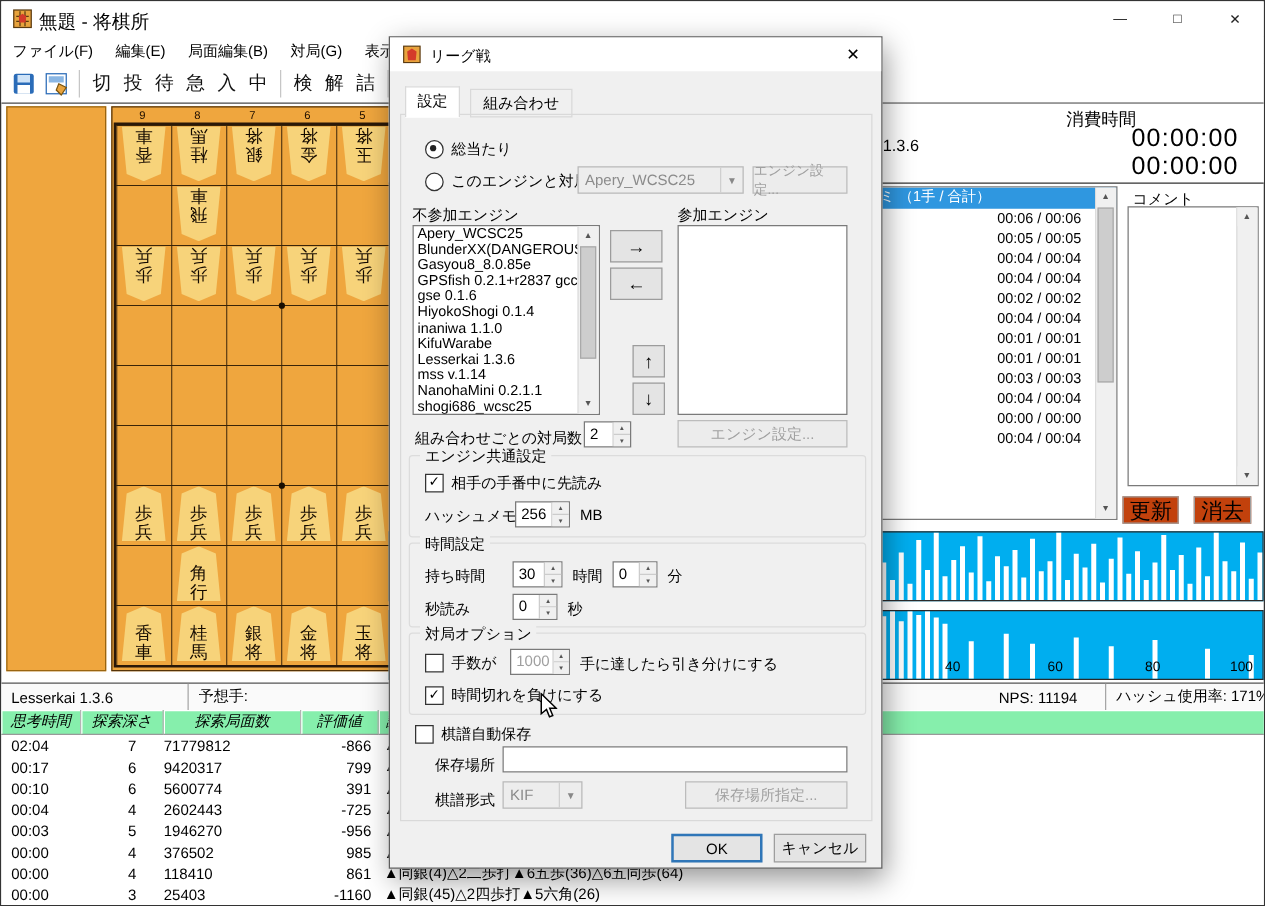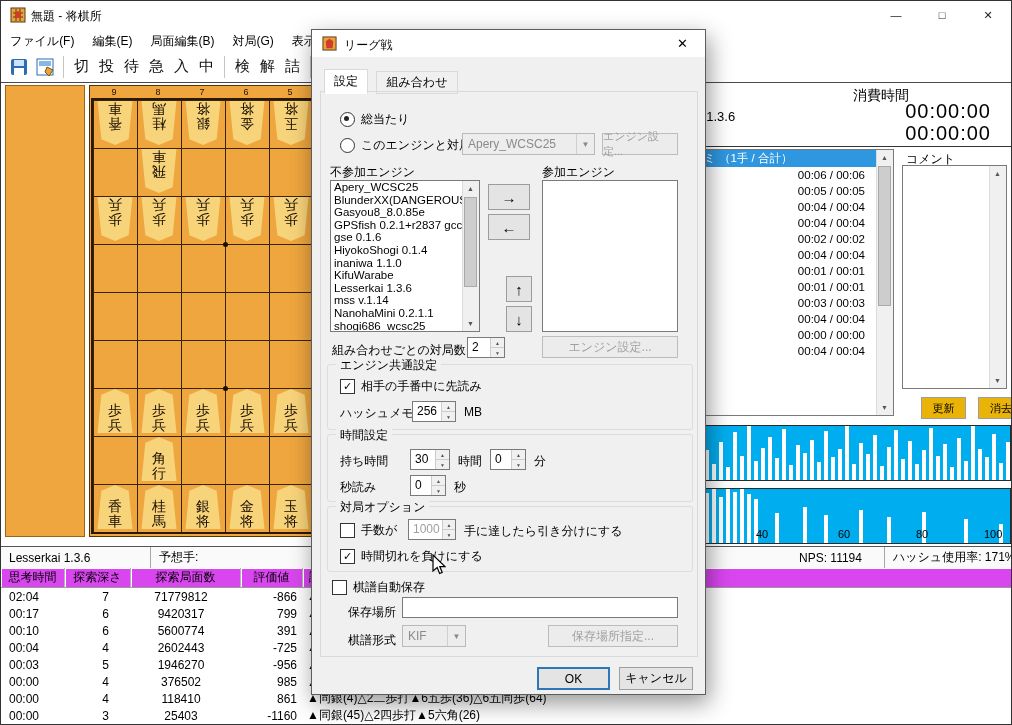--- a/index.html
+++ b/index.html
@@ -1,21 +1,21 @@
 <!DOCTYPE html>
 <html><head>
 <meta charset="utf-8">
 <style>
   html,body{margin:0;padding:0;background:#d8d8d8;}
   #app{position:relative;width:1012px;height:725px;background:#fff;
        font-family:"Liberation Sans","DejaVu Sans",sans-serif;overflow:hidden;
        border:1px solid #333;box-sizing:border-box;}
   
   .titlebar{position:absolute;left:0;top:0;right:0;height:28px;background:#fff;}
-  .tb-title{position:absolute;left:30px;top:7px;font-size:12px;color:#000;white-space:nowrap;}
+  .tb-title{position:absolute;left:30px;top:7px;font-size:15px;color:#000;white-space:nowrap;}
   .app-icon{position:absolute;left:9px;top:6px;width:16px;height:16px;}
   .win-btn{position:absolute;top:0;width:46px;height:28px;display:flex;align-items:center;justify-content:center;font-size:11px;color:#222;}
   #btn-min{right:92px}#btn-max{right:46px}#btn-close{right:0}
   .menubar{position:absolute;left:0;top:28px;right:0;height:22px;background:#fff;display:flex;font-size:12px;}
   .menu-item{padding:4px 9px;white-space:nowrap;}
   .toolbar{position:absolute;left:0;top:50px;right:0;height:32px;background:#fff;border-bottom:1px solid #4a4a4a;display:flex;align-items:center;padding-left:5px;box-sizing:border-box;}
   .tool-icon{width:26px;height:26px;display:flex;align-items:center;justify-content:center;}
   .tool-sep{width:1px;height:22px;background:#c6c6c6;margin:0 5px;}
   .tool-kanji{width:25px;height:26px;font-size:15px;display:flex;align-items:center;justify-content:center;color:#111;}
   .tool-play{width:26px;height:26px;font-size:9px;display:flex;align-items:center;justify-content:center;color:#222;letter-spacing:-1px;}
@@ -43,44 +43,44 @@
   #time1{top:17px}#time2{top:39px}
   .moves-list{position:absolute;left:395px;top:148px;width:498px;height:267px;background:#fff;border:1px solid #7a7a7a;box-sizing:border-box;overflow:hidden;}
   .mv-header{height:17px;background:#2f97e0;color:#fff;font-size:11.5px;line-height:17px;padding-left:307px;box-sizing:border-box;white-space:nowrap;}
   .move-row{height:16px;font-size:11.5px;line-height:16px;text-align:right;padding-right:28px;color:#000;}
   .vscroll{position:absolute;right:0;top:0;bottom:0;width:16px;background:#f0f0f0;border-left:1px solid #dcdcdc;}
   .vs-arrow{position:absolute;left:0;width:15px;height:15px;font-size:7px;color:#555;display:flex;align-items:center;justify-content:center;background:#f0f0f0;}
   .vs-up{top:0}.vs-down{bottom:0}
   .vs-thumb{position:absolute;left:1px;width:13px;background:#cdcdcd;border:1px solid #a9a9a9;box-sizing:border-box;}
   .comment-label{position:absolute;left:905px;top:150px;font-size:12px;color:#000;}
   .comment-box{position:absolute;left:901px;top:164px;width:105px;height:224px;background:#fff;border:1px solid #7a7a7a;box-sizing:border-box;}
-  .btn{position:absolute;background:#eab308;border:1px solid #9e9e9e;font-size:11px;display:flex;align-items:center;justify-content:center;box-sizing:border-box;color:#000;margin-left:23px;}
+  .btn{position:absolute;background:#c2410c;border:1px solid #9e9e9e;font-size:17px;display:flex;align-items:center;justify-content:center;box-sizing:border-box;color:#000;}
   
   .graph{position:absolute;left:310px;top:424px;width:700px;height:120px;}
   .gband{position:absolute;left:0;width:700px;height:56px;background:#00AEEF;border:1px solid #2a2a2a;box-sizing:border-box;display:flex;align-items:flex-end;column-gap:3px;padding-left:393px;overflow:hidden;}
   #band1{top:0}#band2{top:63px}
   .gbar{width:4px;background:#fff;flex-shrink:0;}
   .glabel{position:absolute;top:103px;font-size:11px;color:#000;}
   
   .status-strip{position:absolute;left:0;top:545px;width:1012px;height:22px;background:#fafafa;border-top:1px solid #555;font-size:12px;box-sizing:border-box;}
   .st-seg{position:absolute;top:0;height:21px;border-right:1px solid #a6a6a6;display:flex;align-items:center;padding-left:8px;box-sizing:border-box;white-space:nowrap;color:#000;}
   #seg-engine{left:0;width:150px}
   #seg-predict{left:150px;width:490px}
   #seg-nodes{left:640px;width:150px;padding-left:68px}
   #seg-nps{left:790px;width:94px}
   #seg-hash{left:884px;width:128px;border-right:none}
   
   .itable{position:absolute;left:0;top:567px;width:1012px;height:158px;background:#fff;font-size:12px;}
-  .it-header{display:flex;height:20px;background:#d946ef;}
+  .it-header{display:flex;height:20px;background:#86efac;font-style:italic;}
   .it-h{border-right:1px solid #b4b4b4;border-bottom:1px solid #999;box-shadow:inset 1px 1px 0 #fff;display:flex;align-items:center;justify-content:center;box-sizing:border-box;color:#000;}
   .it-row{display:flex;height:17px;align-items:center;color:#000;}
   .c1{width:64px}.c2{width:66px}.c3{width:110px}.c4{width:62px}.c5{flex:1}
   .it-row .c1{padding-left:8px;box-sizing:border-box;}
   .it-row .c2{text-align:right;padding-right:22px;box-sizing:border-box;}
-  .it-row .c3{text-align:center;padding-right:10px;box-sizing:border-box;}
+  .it-row .c3{text-align:left;padding-right:10px;box-sizing:border-box;}
   .it-row .c4{text-align:right;padding-right:6px;box-sizing:border-box;}
   .it-row .c5{padding-left:4px;box-sizing:border-box;white-space:nowrap;overflow:hidden;}
   .it-header .c5{justify-content:flex-start;padding-left:6px;}
   
   .dialog{position:absolute;left:310px;top:28px;width:395px;height:666px;background:#f0f0f0;border:1px solid #5d5d5d;
      box-shadow:3px 8px 22px rgba(0,0,0,.42);z-index:50;box-sizing:border-box;font-size:12px;color:#000;}
   .dlg-titlebar{position:absolute;left:0;top:0;right:0;height:27px;background:#fff;}
   .dlg-title{position:absolute;left:32px;top:7px;font-size:12px;}
   .dlg-icon{position:absolute;left:10px;top:6px;width:15px;height:15px;}
   .dlg-close{position:absolute;right:0;top:0;width:45px;height:27px;display:flex;align-items:center;justify-content:center;font-size:13px;}

